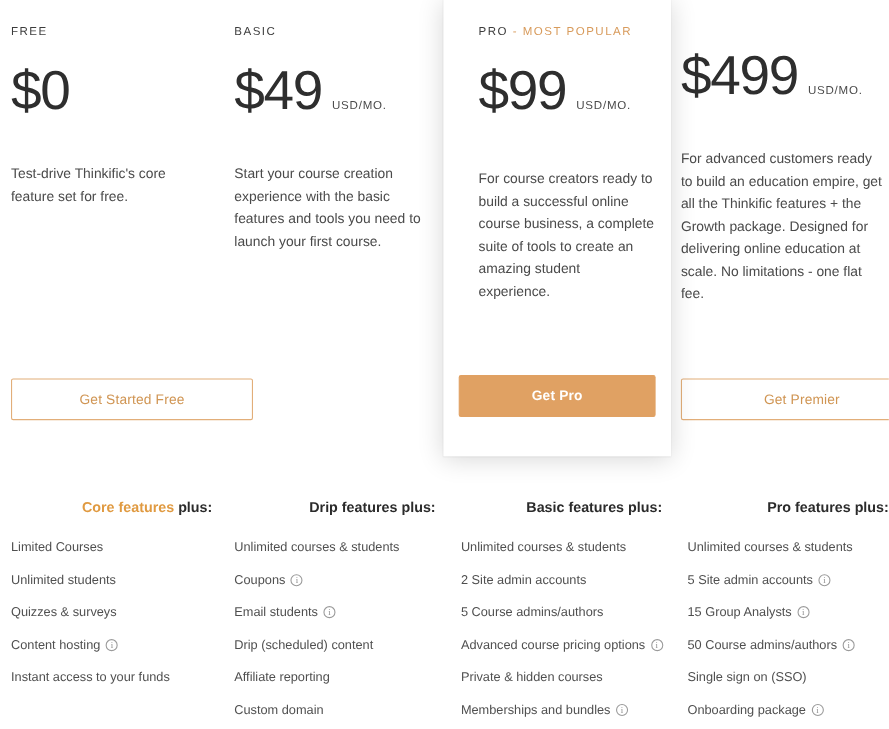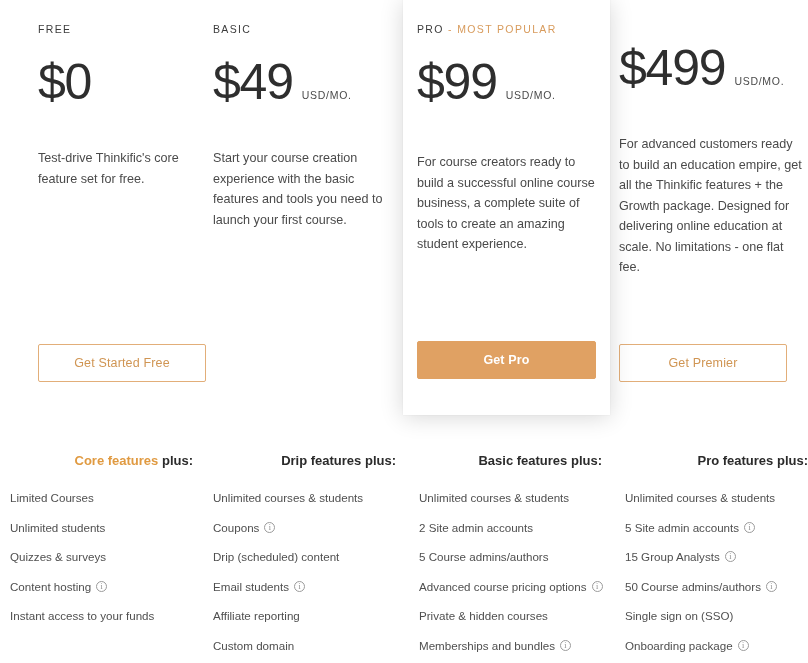--- a/index.html
+++ b/index.html
@@ -27,33 +27,33 @@
   }
 
   .plan-col {
     position: absolute;
     top: 0;
     width: 203px;
     height: 424px;
     padding: 22px 10px 0 10px;
   }
 
-  .plan-col.free     { left: 0px; margin-left: 28px; }
+  .plan-col.free     { left: 0px; }
   .plan-col.basic    { left: 203px; }
   .plan-col.premier  { left: 609px; }
 
   
   .plan-col.pro {
     left: 403px;
     top: 0;
     width: 207px;
     height: 415px;
     background: #ffffff;
     box-shadow: 0 2px 22px rgba(0,0,0,0.16), 0 0 1px rgba(0,0,0,0.10);
-    padding: 22px 14px 0 14px;
+    padding: 22px 14px 0 32px;
     z-index: 5;
   }
 
   .plan-name {
     font-size: 10.5px;
     letter-spacing: 1.35px;
     color: #7a7a7a;
     text-transform: uppercase;
     font-weight: 400;
     line-height: 14px;
@@ -92,21 +92,21 @@
     color: #4a4a4a;
     max-width: 186px;
   }
   .plan-col.pro .plan-desc { max-width: 180px; margin-top: 42px; }
 
   
   .cta {
     position: absolute;
     left: 10px;
     bottom: 42px;
-    width: 168px;
+    width: 220px;
     height: 38px;
     border: 1px solid #e2ae79;
     background: #ffffff;
     border-radius: 2px;
     color: #d09553;
     font-size: 12.5px;
     font-family: "Liberation Sans", sans-serif;
     letter-spacing: 0.15px;
     cursor: pointer;
     display: flex;
@@ -268,25 +268,25 @@
     </div>
     <div class="feat-list">
         <div class="feat-item">
           <span>Unlimited courses &amp; students</span>
         </div>
         <div class="feat-item">
           <span>Coupons</span>
           <span class="info-icon"></span>
         </div>
         <div class="feat-item">
+          <span>Email students</span>
+          <span class="info-icon"></span>
+        </div>
+        <div class="feat-item">
           <span>Drip (scheduled) content</span>
-        </div>
-        <div class="feat-item">
-          <span>Email students</span>
-          <span class="info-icon"></span>
         </div>
         <div class="feat-item">
           <span>Affiliate reporting</span>
         </div>
         <div class="feat-item">
           <span>Custom domain</span>
         </div>
       </div>
   </div>
 

